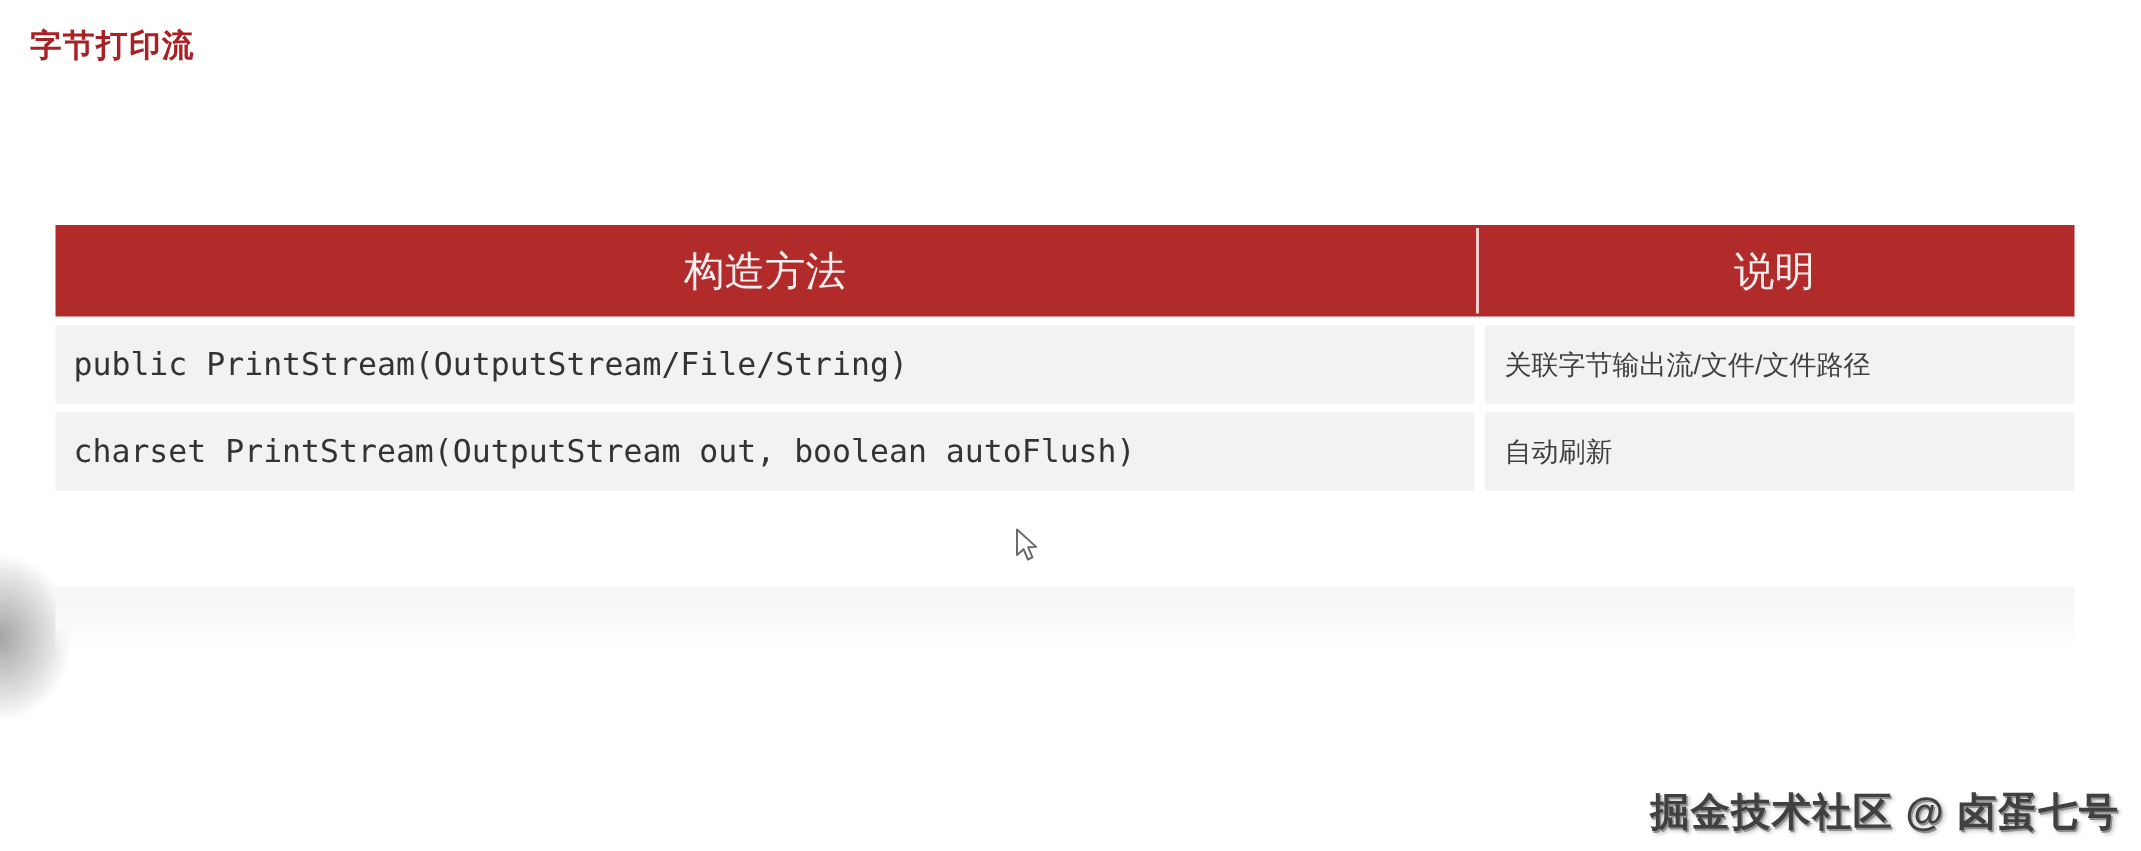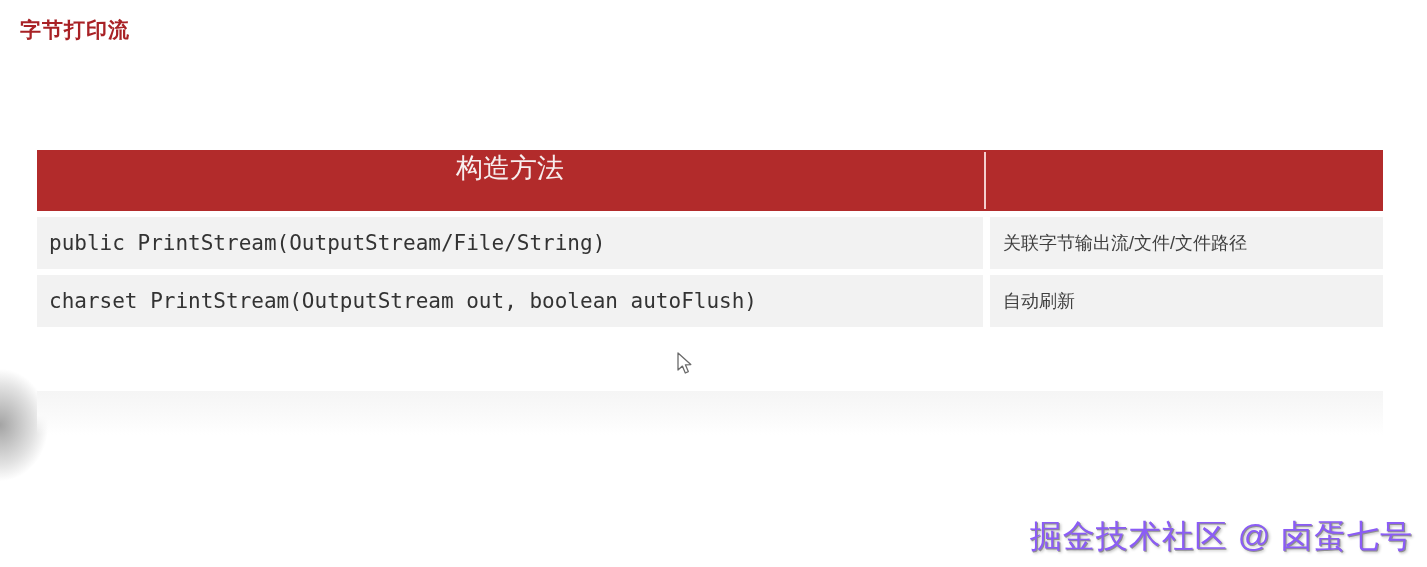--- a/index.html
+++ b/index.html
@@ -16,21 +16,21 @@
     color:var(--title_red, #A82125);
   }
 
   
   .table {
     position:absolute; left:37px; top:150px; width:1346px;
   }
   .thead {
     position:relative; height:61px;
     background:var(--accent_red, #B22B2B);
-    display:flex; align-items:flex-start;
+    display:flex; align-items:center;
   }
   .thead .hcell { text-align:center; color:var(--header_text, #F7EFEF); font-size:27px; }
   .thead .c1 { width:946px; }
   .thead .c2 { flex:1; }
   .thead .hdivider {
     position:absolute; left:947px; top:2px; bottom:2px; width:2px;
     background:rgba(255,235,235,0.85);
   }
 
   .tbody { margin-top:1px;text-align:right; }
@@ -66,37 +66,38 @@
   }
 
   
   .mouse-cursor {
     position:absolute; left:676px; top:352px; width:17px; height:25px;
   }
 
   
   .watermark {
     position:absolute; right:14px; bottom:8px;
-    font-size:32px; font-weight:normal; letter-spacing:1px;
-    color:#8b5cf6;
+    font-size:26px; font-weight:bold; letter-spacing:1px;
+    color:#404040;
     text-shadow:1px 1px 0 #8f8f8f, 2px 2px 3px #b8b8b8;
     white-space:nowrap;
   }
 </style>
 </head>
 <body>
 
 <div class="slide-title">字节打印流</div>
 
 <div class="page-curl"></div>
 
 <div class="table">
   <div class="thead">
     <div class="hcell c1">构造方法</div>
     <div class="hdivider"></div>
+    <div class="hcell c2">说明</div>
   </div>
   <div class="tbody">
 
       <div class="trow">
         <div class="cell c1">
           <span>public PrintStream(OutputStream/File/String)</span>
         </div>
         <div class="cell c2">
           <span>关联字节输出流/文件/文件路径</span>
         </div>

